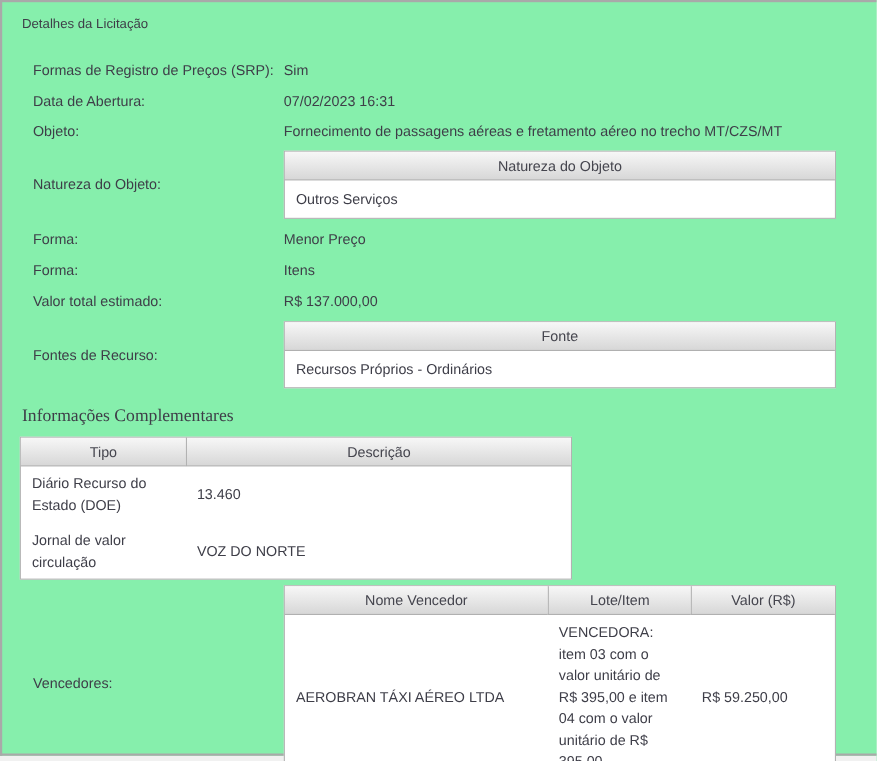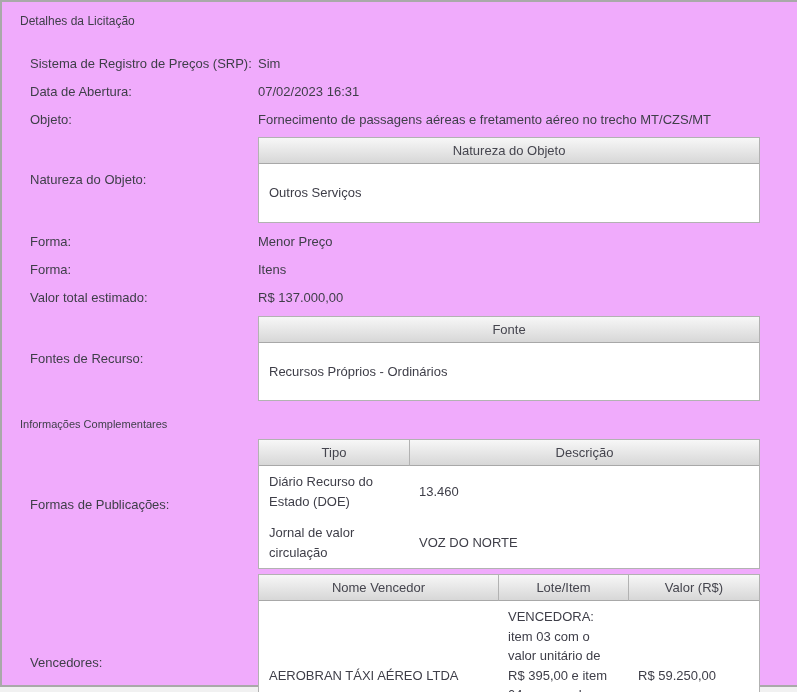--- a/index.html
+++ b/index.html
@@ -7,32 +7,33 @@
     width:797px;height:692px;
     background:#f1f1f1;
     font-family:"Liberation Sans",sans-serif;
     font-size:13px;
     color:#3e3e48;
     overflow:hidden;
   }
   .panel{
     box-sizing:border-box;
     width:797px;height:687px;
-    background:#f0abfc;
+    background:#86efac;
     border:2px solid #a9a9a9;
     border-right:none;
     padding:12px 0 0 16px;
   }
   .panel-title{
     font-size:12px;
     margin:0 0 21px 2px;
   }
   .section-title{
-    font-size:11px;
+    font-size:16px;
     margin:17px 16px 9px 2px;
+    font-family:Liberation Serif, serif;
   }
   .frow{
     display:flex;
     align-items:center;
     min-height:28px;
   }
   .frow.tablerow{margin:4px 0 5px 0;}
   .flabel{
     flex:none;
     width:240px;
@@ -57,30 +58,30 @@
     padding:5px 8px;
     color:#45454e;
   }
   table.grid th:first-child{border-left:none;text-align:center;}
   table.grid td{
     padding:6px 10px;
     vertical-align:middle;
     line-height:1.5;
     word-wrap:break-word;
   }
-  table.grid td.single{padding:19px 10px;}
+  table.grid td.single{padding:7px 10px;}
 </style>
 </head>
 <body>
 
 <div class="panel">
   <div class="panel-title">Detalhes da Licitação</div>
 
   <div class="frow">
-    <div class="flabel">Sistema de Registro de Preços (SRP):</div>
+    <div class="flabel">Formas de Registro de Preços (SRP):</div>
     <div class="fvalue">Sim</div>
   </div>
 
   <div class="frow">
     <div class="flabel">Data de Abertura:</div>
     <div class="fvalue">07/02/2023 16:31</div>
   </div>
 
   <div class="frow">
     <div class="flabel">Objeto:</div>
@@ -134,21 +135,20 @@
               <td class="single">Recursos Próprios - Ordinários</td>
             </tr>
         </tbody>
       </table>
     </div>
   </div>
 
   <div class="section-title">Informações Complementares</div>
 
   <div class="frow tablerow">
-    <div class="flabel">Formas de Publicações:</div>
     <div class="fvalue">
       <table class="grid">
         <colgroup>
             <col style="width:150px">
             <col>
           </colgroup>
         <thead>
           <tr>
             <th>Tipo</th>
             <th>Descrição</th>

